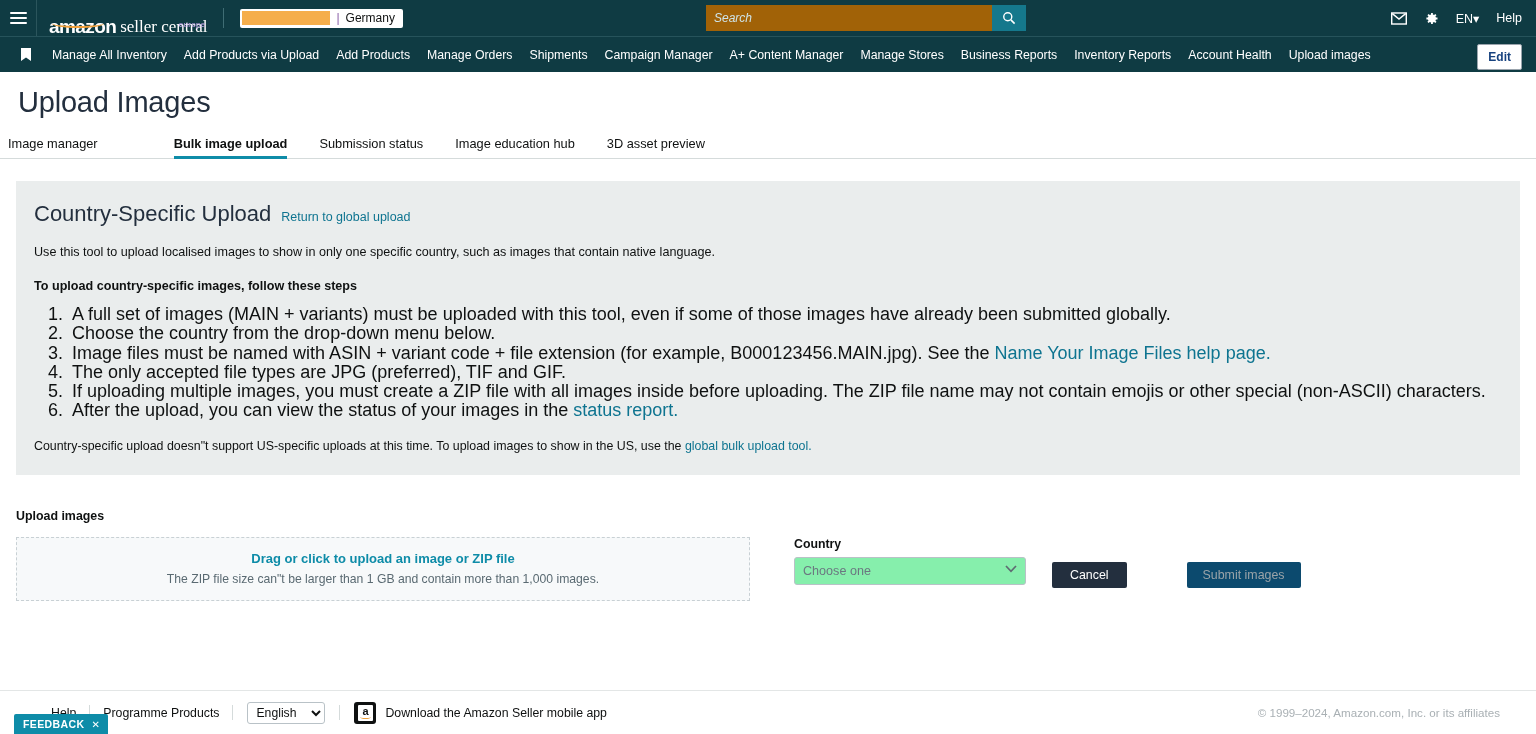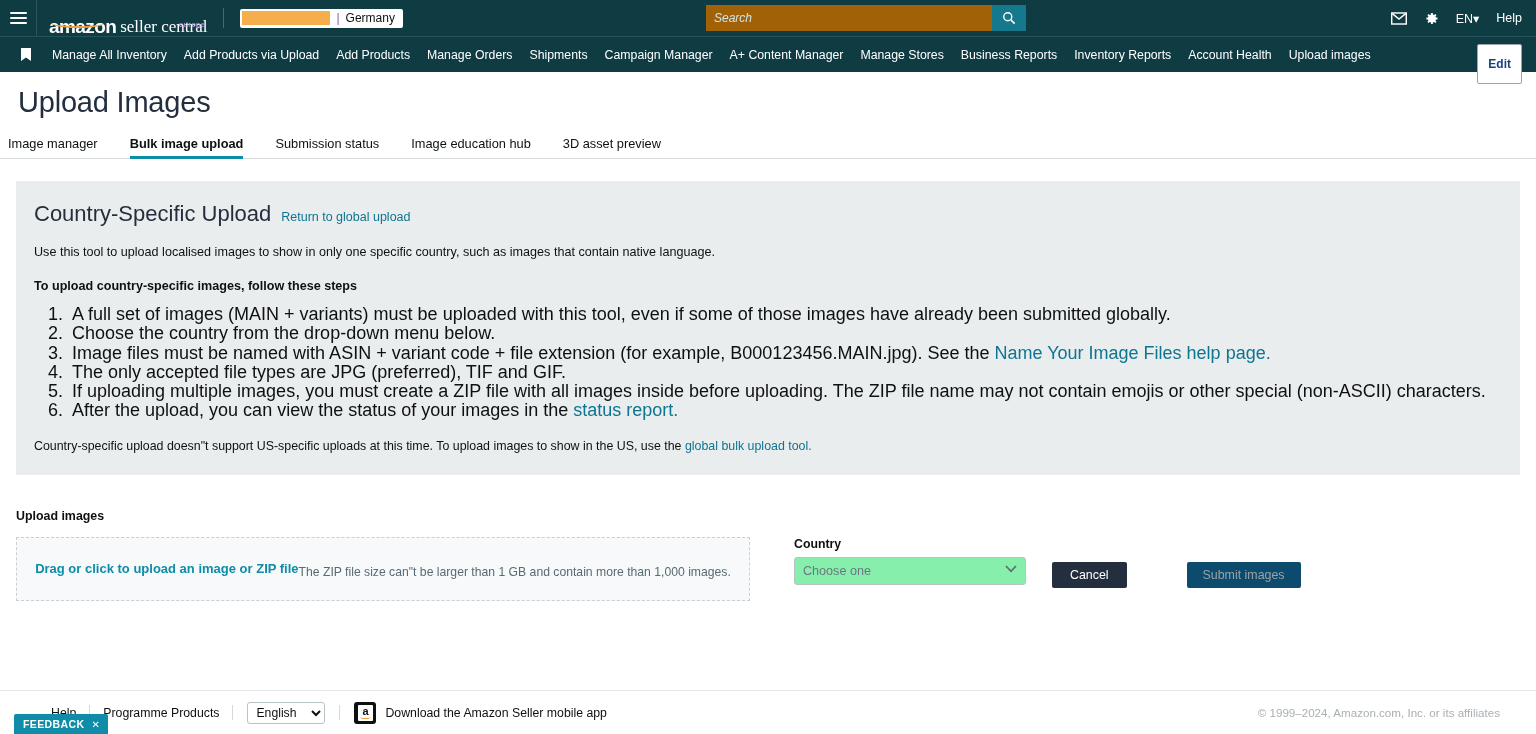--- a/index.html
+++ b/index.html
@@ -92,38 +92,38 @@
   .bookmark-icon { width: 24px; display: flex; justify-content: center; cursor: pointer; }
   .nav-items { display: flex; align-items: center; gap: 17px; margin-left: 14px; }
   .nav-item {
     color: #ffffff; font-size: 12.3px; white-space: nowrap; cursor: pointer;
   }
   .edit-btn {
     position: absolute; right: 14px; top: 7px;
     background: #ffffff; color: #17427f;
     font-size: 12px; font-weight: bold;
     border: 1px solid #9aa4ad; border-radius: 2px;
-    padding: 12px 10px; cursor: pointer;
+    padding: 5px 10px; cursor: pointer;
   }
 
   
   .page-title {
     font-size: 29px; font-weight: normal; color: #232F3E;
     padding: 14px 0 10px 18px; letter-spacing: -0.2px;
   }
   .tabs {
     display: flex; align-items: flex-end; gap: 32px;
     border-bottom: 1px solid #d5dbdb;
     padding-left: 8px; height: 30px;
   }
   .tab {
     font-size: 12.8px; color: #0F1111; padding-bottom: 7px;
     cursor: pointer; position: relative;
   }
-  .tab.active { font-weight: bold; }
+  .tab.active { font-weight: bold; margin-left: 44px; }
   .tab.active::after {
     content: ""; position: absolute; left: 0; right: 0; bottom: -1px;
     height: 3px; background: #0E8CA8;
   }
 
   
   .content { padding: 22px 16px 12px 16px; }
   .info-panel {
     background: #EAEDED;
     padding: 20px 18px 22px 18px;
@@ -145,21 +145,21 @@
   .panel-footnote { font-size: 12.4px; color: #0F1111; margin-top: 18px; }
   .panel-footnote a { color: #0E7490; text-decoration: none; cursor: pointer; }
 
   
   .upload-section { padding: 22px 16px 0 16px; }
   .upload-label { font-size: 12.4px; font-weight: bold; color: #0F1111; }
   .upload-row { display: flex; align-items: flex-start; margin-top: 14px; gap: 0; }
   .dropzone {
     width: 734px; height: 64px;
     background: #F7F9FA; border: 1px dashed #c8d0d4;
-    display: flex; align-items: center; justify-content: center;
+    display: flex; flex-direction: column; align-items: center; justify-content: center;
     cursor: pointer;
   }
   .dropzone-title { font-size: 13px; font-weight: bold; color: #0E8CA8; }
   .dropzone-sub { font-size: 12.2px; color: #5a6a72; margin-top: 6px; }
   .country-block { margin-left: 44px; }
   .country-label { font-size: 12.3px; font-weight: bold; color: #0F1111; }
   .country-select {
     margin-top: 6px; width: 232px; height: 28px;
     border: 1px solid #b9c2c7; border-radius: 3px; background: #86efac;
     font-size: 12.6px; color: #6b7780; padding: 0 8px;

